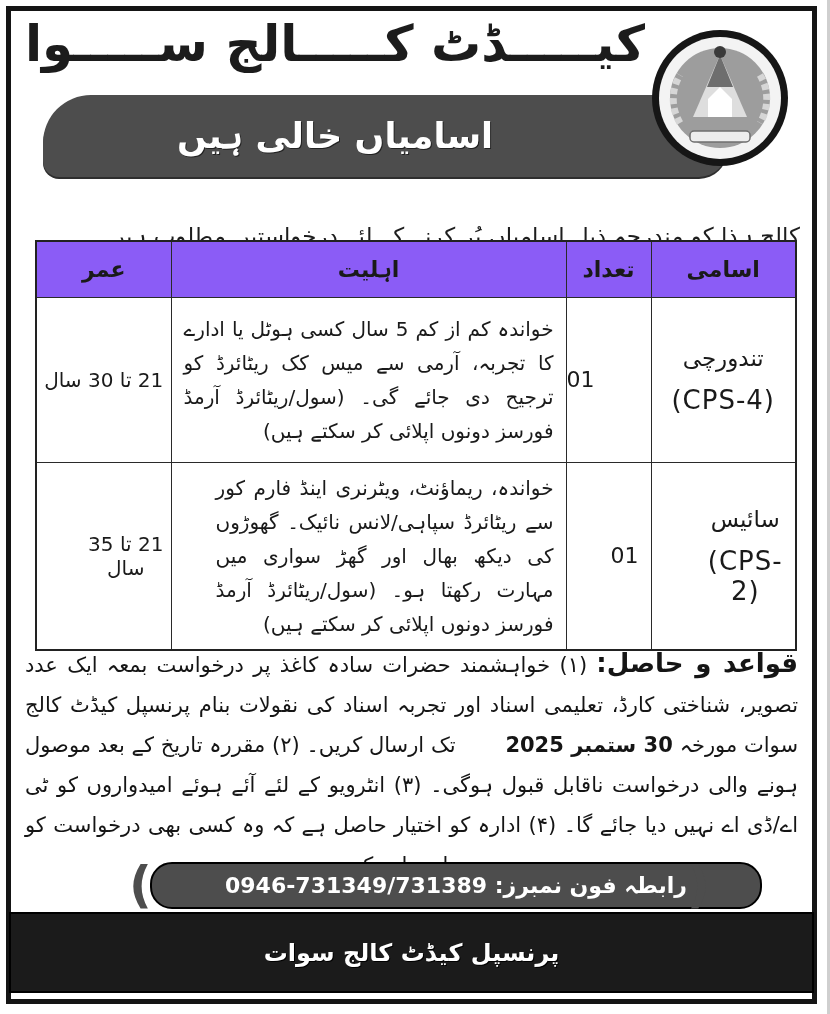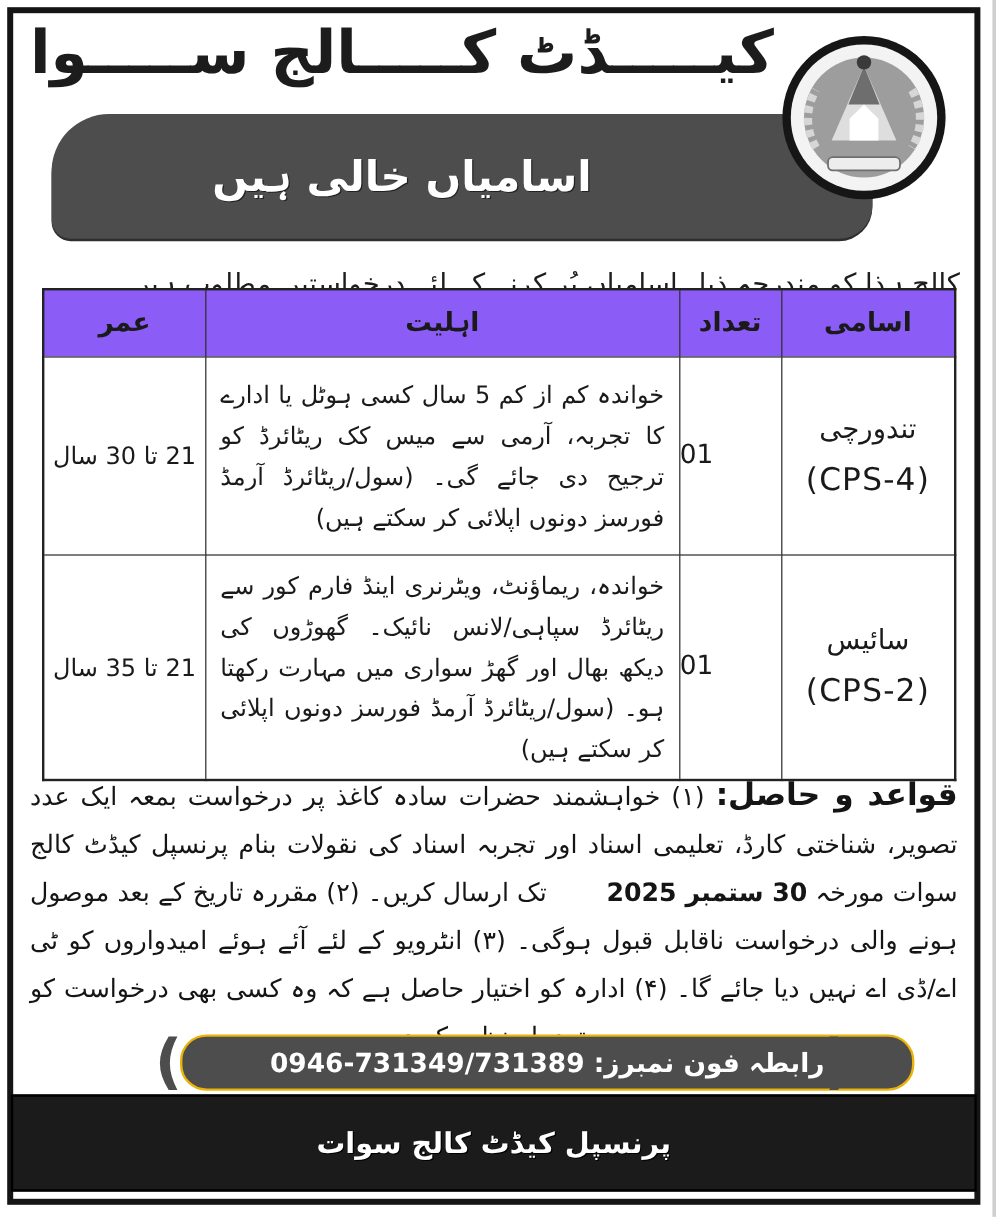--- a/index.html
+++ b/index.html
@@ -18,21 +18,21 @@
     border:5px solid #151515; background:#ffffff;
   }
   
   .ad-title {
     position:absolute; top:4px; left:12px; width:622px;
     direction:rtl; white-space:nowrap; overflow:hidden;
     font-size:50px; font-weight:bold; color:#1c1c1c;
     text-align:center;
   }
   .vacancy-banner {
-    position:absolute; top:84px; left:32px; width:684px; height:104px;
+    position:absolute; top:84px; left:32px; width:684px; height:82px;
     background:#4d4d4d;
     border-radius:48px 12px 28px 16px;
     box-shadow:0 2px 0 #2e2e2e;
     display:flex; align-items:center; justify-content:center;
     padding-left:30px; padding-right:130px;
   }
   .vacancy-banner .txt {
     direction:rtl; color:#ffffff; font-size:35px; font-weight:bold;
     text-shadow:1px 1px 0 #222;
     white-space:nowrap;
@@ -60,34 +60,34 @@
   }
   td.c-post { text-align:center; font-size:23px; }
   td.c-post .code { font-size:26px; margin-top:14px; letter-spacing:1px; }
   td.c-count { text-align:left; font-size:22px; font-weight:500; }
   td.c-elig {
     padding:8px 12px; font-size:20px; line-height:34px;
     text-align:justify; text-align-last:right;margin-left:37px;
   }
   td.c-age { text-align:center; font-size:20px; }
   tr.r1 td { height:165px; }
-  tr.r2 td { height:184px; }
+  tr.r2 td { height:184px;padding-left:44px; }
   
   .rules {
     position:absolute; top:632px; left:14px; right:14px;
     direction:rtl; text-align:justify; text-align-last:center;
     font-size:21px; line-height:40px; color:#151515;
   }
   .rules .head { font-size:26px; font-weight:bold; }
   .rules .b { font-weight:bold;margin-left:43px; }
   
   .phone-banner {
     position:absolute; top:851px; left:139px; width:612px; height:47px;
     background:#4d4d4d; border-radius:22px;
-    border:2px solid #eab308;
+    border:2px solid #000000;
     display:flex; align-items:center; justify-content:center;
   }
   .phone-banner .txt {
     direction:rtl; color:#ffffff; font-size:22px; font-weight:bold;
     white-space:nowrap;
   }
   .phone-banner .txt .num { letter-spacing:1px; }
   .deco-bracket {
     position:absolute; top:846px; font-size:50px; font-weight:bold;
     color:#4d4d4d; line-height:56px;

